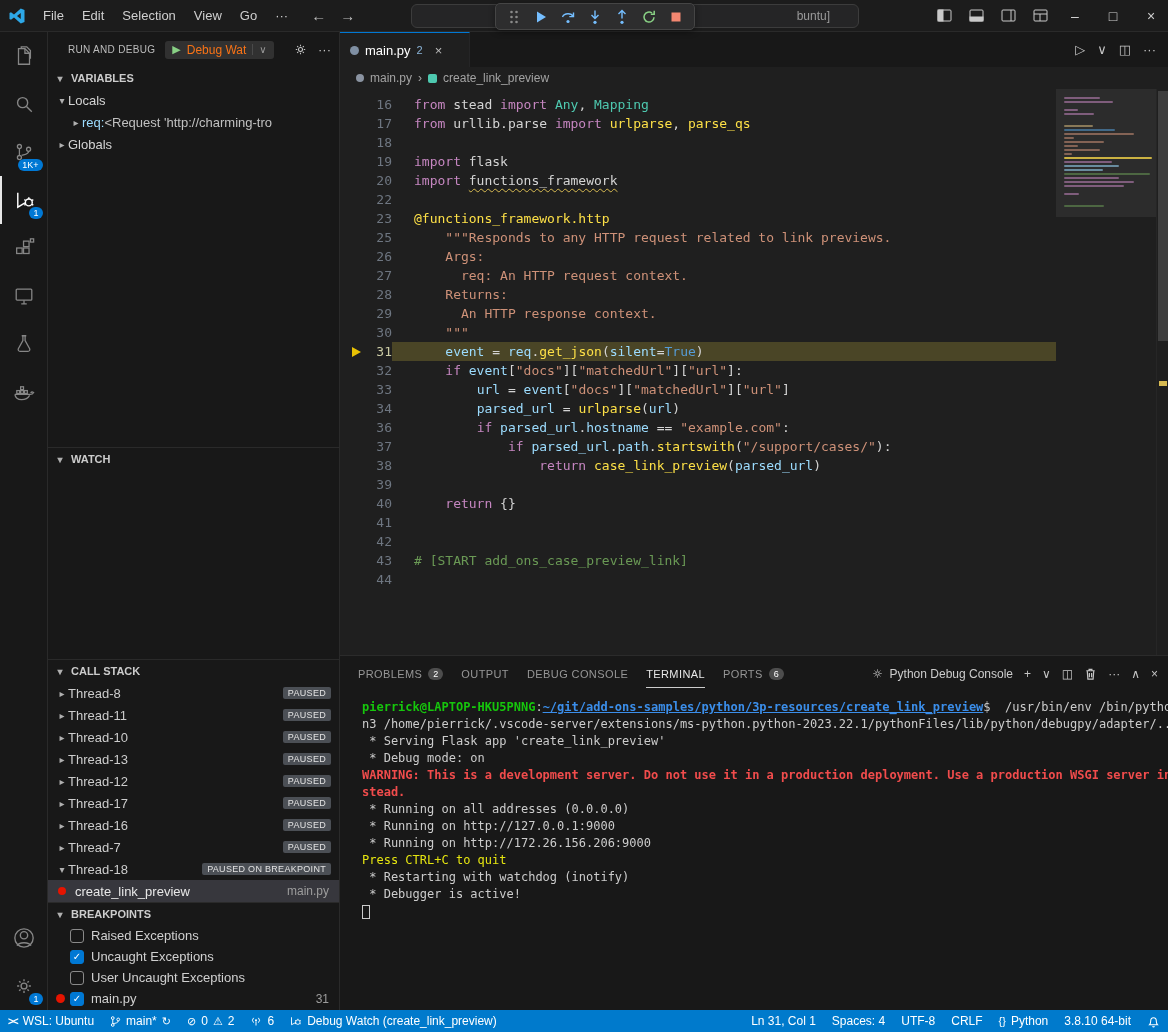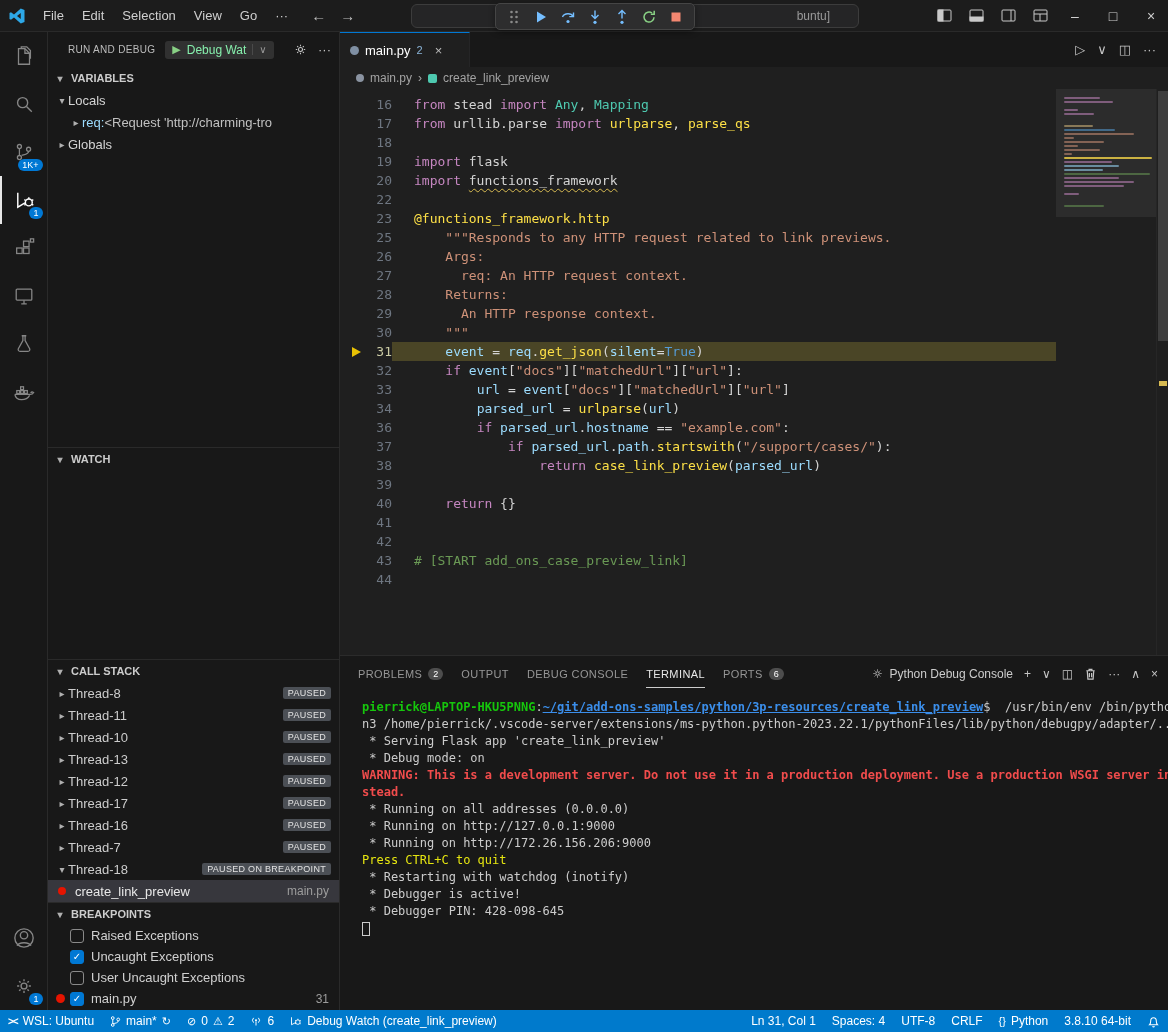--- a/index.html
+++ b/index.html
@@ -32,21 +32,21 @@
 .act-item.active{border-left:2px solid #e7e7e7}
 .act-badge{position:absolute;right:5px;bottom:5px;background:#0078d4;color:#fff;
   font-size:9px;border-radius:9px;padding:1px 4px;line-height:10px}
 .act-bottom{margin-top:auto}
 
 .sidebar{width:292px;background:#181818;border-right:1px solid #2a2a2a;display:flex;flex-direction:column;overflow:hidden}
 .sb-header{height:35px;display:flex;align-items:center;padding:0 8px 0 20px;gap:8px}
 .sb-title{font-size:10px;color:#bcbcbc;letter-spacing:.3px;white-space:nowrap}
 .cfg-pill{display:flex;align-items:center;gap:6px;background:#313131;border-radius:3px;padding:2px 7px;margin-left:2px}
 .cfg-play{color:#89d185;font-size:11px}
-.cfg-label{font-size:12px;color:#86efac;white-space:nowrap}
+.cfg-label{font-size:12px;color:#f97316;white-space:nowrap}
 .cfg-chev{color:#9a9a9a;font-size:10px;border-left:1px solid #4a4a4a;padding-left:6px}
 .sb-hicons{display:flex;gap:10px;margin-left:auto;color:#c5c5c5}
 .section{overflow:hidden;display:flex;flex-direction:column}
 .sec-variables{height:380px}
 .sec-watch{height:212px;border-top:1px solid #2a2a2a}
 .sec-callstack{height:243px;border-top:1px solid #2a2a2a}
 .sec-breakpoints{height:108px;border-top:1px solid #2a2a2a}
 .sec-head{height:22px;display:flex;align-items:center;gap:5px;padding-left:6px;
   font-size:11px;font-weight:bold;color:#cccccc}
 .chev{color:#b0b0b0;font-size:10px;width:12px;display:inline-block;text-align:center}
@@ -578,21 +578,20 @@
           <div class="term-line"><span class="tm-t"> * Serving Flask app 'create_link_preview'</span></div>
           <div class="term-line"><span class="tm-t"> * Debug mode: on</span></div>
           <div class="term-line"><span class="tm-r">WARNING: This is a development server. Do not use it in a production deployment. Use a production WSGI server in</span></div>
           <div class="term-line"><span class="tm-r">stead.</span></div>
           <div class="term-line"><span class="tm-t"> * Running on all addresses (0.0.0.0)</span></div>
           <div class="term-line"><span class="tm-t"> * Running on http://127.0.0.1:9000</span></div>
           <div class="term-line"><span class="tm-t"> * Running on http://172.26.156.206:9000</span></div>
           <div class="term-line"><span class="tm-y">Press CTRL+C to quit</span></div>
           <div class="term-line"><span class="tm-t"> * Restarting with watchdog (inotify)</span></div>
           <div class="term-line"><span class="tm-t"> * Debugger is active!</span></div>
-          <div class="term-line"><span class="tm-t"> * Debugger PIN: 428-098-645</span></div>
           <div class="term-line"><span class="term-cursor"></span></div>
         </div>
     </div>
   </div>
 </div>
 
 <div class="statusbar">
   <div class="sb-left">
     <div class="sb-item">
       <span class="remote-ico">&gt;&lt;</span>

